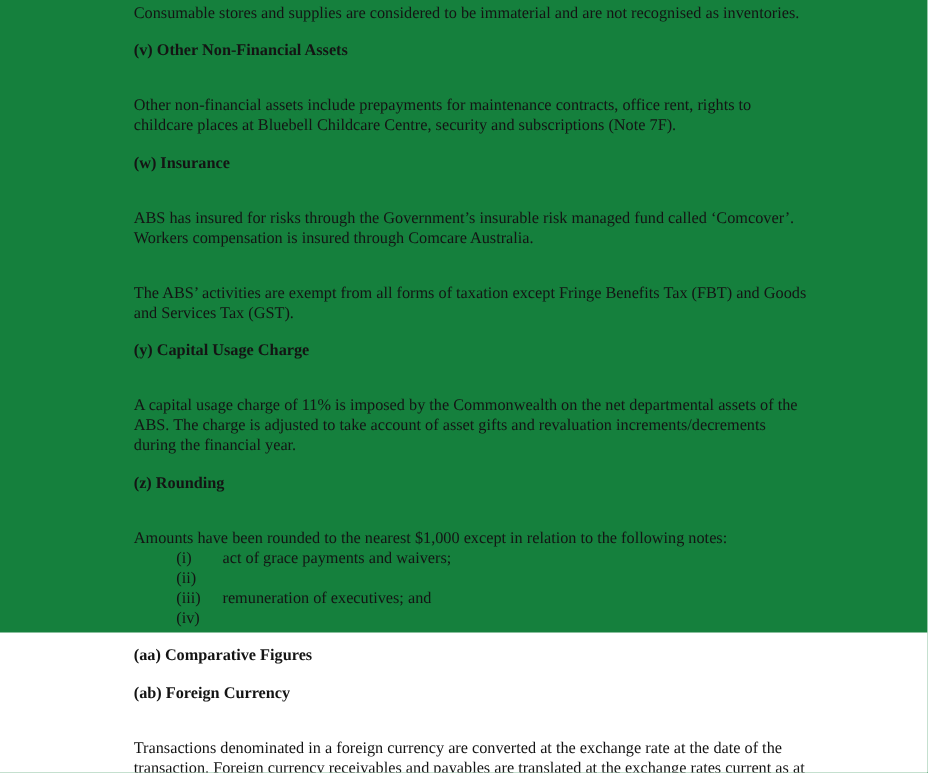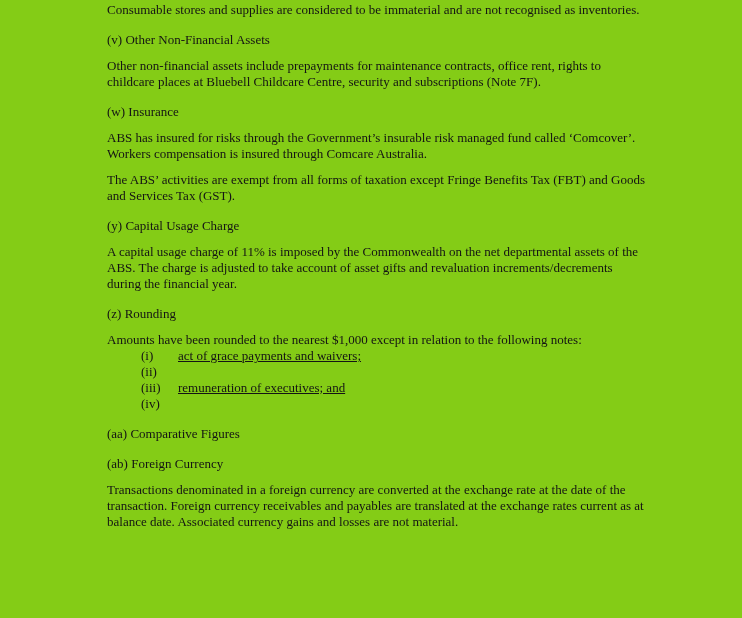--- a/index.html
+++ b/index.html
@@ -4,52 +4,51 @@
 <style>
   * { margin: 0; padding: 0; box-sizing: border-box; }
   html, body {
     width: 742px;
     height: 618px;
     background: #ffffff;
     overflow: hidden;
   }
   .page {
     width: 742px;
-    height: 618px;
+    height: 506px;
     padding: 2px 94px 0 107px;
     font-family: "Liberation Serif", serif;
     font-size: 13px;
     line-height: 16px;
     color: #141414;
-    background: #84cc16;
+    background: #15803d;
   }
   .heading {
     font-size: 13px;
     line-height: 16px;
-    font-weight: normal;
+    font-weight: bold;
     margin-top: 14px;
   }
   .para {
-    margin-top: 10px;
+    margin-top: 28px;
   }
   .notes-list {
     margin: 0;
   }
   .list-item {
     display: flex;
     padding-left: 34px;
     line-height: 16px;
   }
   .list-marker {
     width: 37px;
     flex: 0 0 37px;
   }
   .list-text {
     flex: 1;
-    text-decoration: underline;
   }
   .gap-lg {
   }
 </style>
 </head>
 <body>
 
 <div class="page">
 
   <p class="para" style="margin-top:0">Consumable stores and supplies are considered to be immaterial and are not recognised as inventories.</p>

